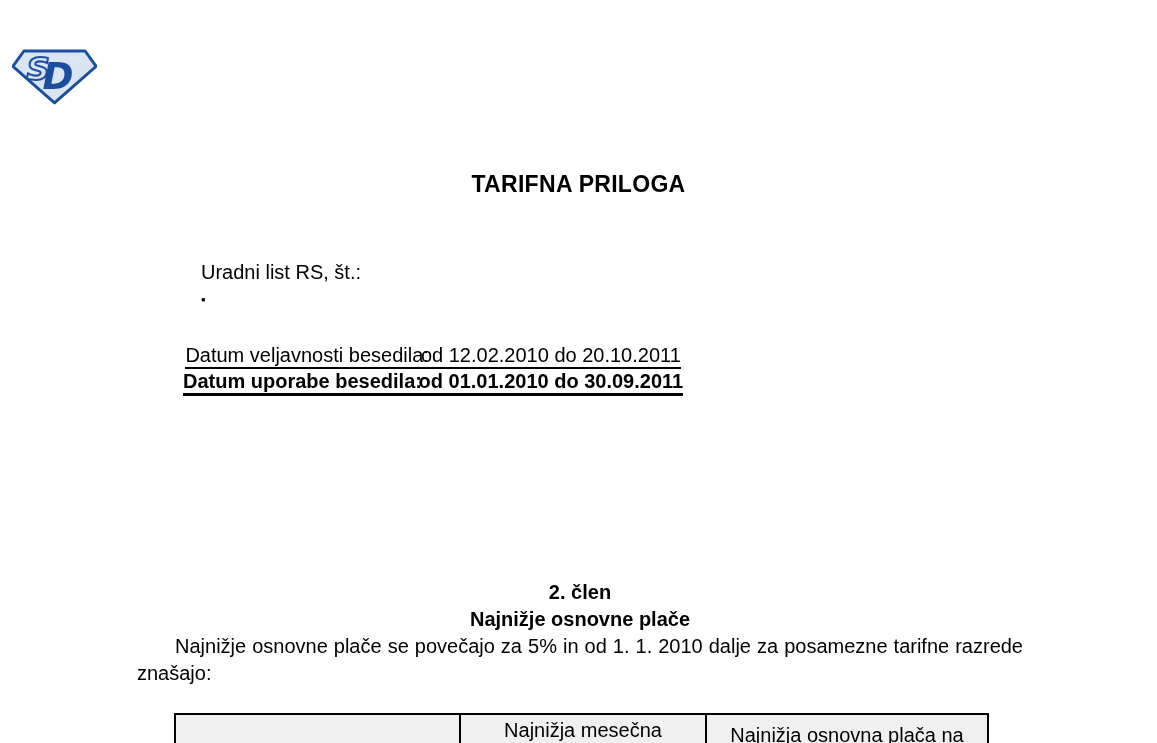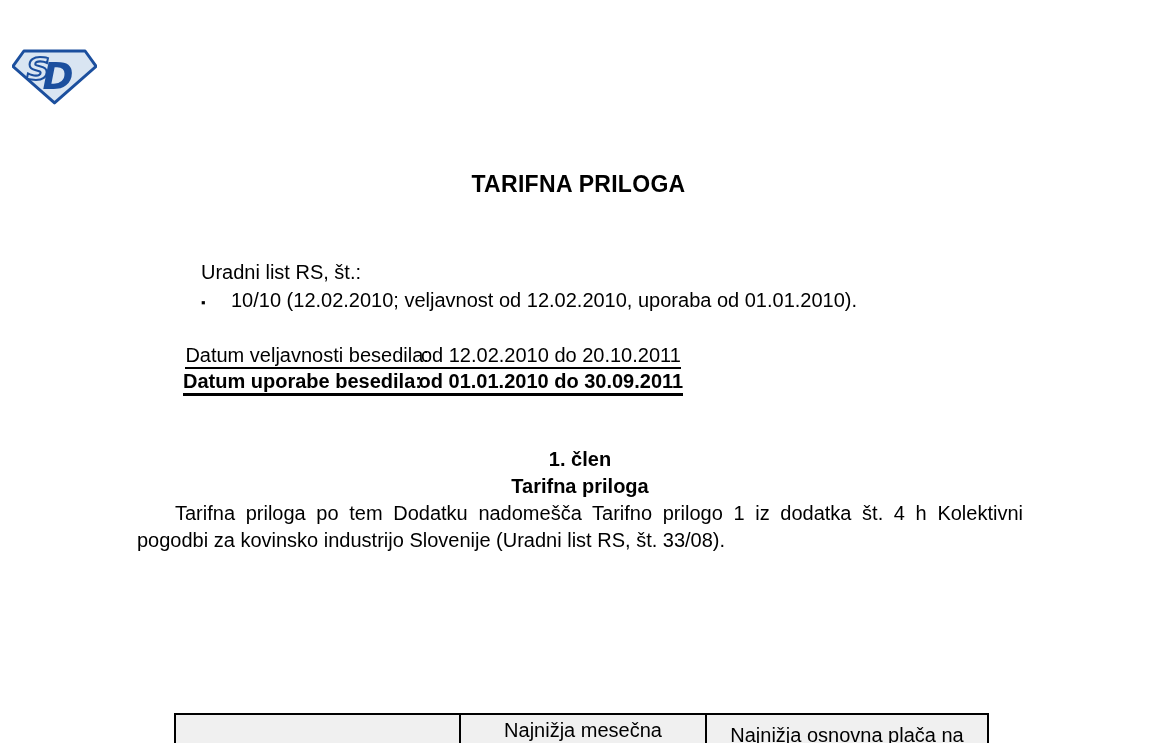--- a/index.html
+++ b/index.html
@@ -78,41 +78,40 @@
   </div>
 
   <div class="title">
     <div>TARIFNA PRILOGA</div>
   </div>
 
   <div class="gazette">
     <div>Uradni list RS, št.:</div>
     <div class="bullet-row">
       <span class="bullet">▪</span>
-      <span>10/10 (12.02.2010; veljavnost od 12.02.2010, uporaba od 01.01.2010).</span>
     </div>
   </div>
 
   <div class="validity">
     <div class="vrow">
       <span class="vlabel"><span class="u">Datum veljavnosti besedila:</span></span>
       <span class="u">od 12.02.2010 do 20.10.2011</span>
     </div>
     <div class="vrow bold">
       <span class="vlabel"><span class="u">Datum uporabe besedila:</span></span>
       <span class="u">od 01.01.2010 do 30.09.2011</span>
     </div>
   </div>
 
-  <section class="article a1">
-    <h2>1. člen</h2>
-    <h3>Tarifna priloga</h3>
-    <p>Tarifna priloga po tem Dodatku nadomešča Tarifno prilogo 1 iz dodatka št. 4 h Kolektivni pogodbi za kovinsko industrijo Slovenije (Uradni list RS, št. 33/08).</p>
+
+  <section class="article a2">
+    <h2>2. člen</h2>
+    <h3>Najnižje osnovne plače</h3>
+    <p>Najnižje osnovne plače se povečajo za 5% in od 1. 1. 2010 dalje za posamezne tarifne razrede znašajo:</p>
   </section>
-
 
   <div class="paytable-wrap">
     <table>
       <tbody>
           <tr>
         <th class="c1"></th>
         <th class="c2">Najnižja mesečna</th>
         <th class="c3">Najnižja osnovna plača na</th>
       </tr>
     </tbody>

